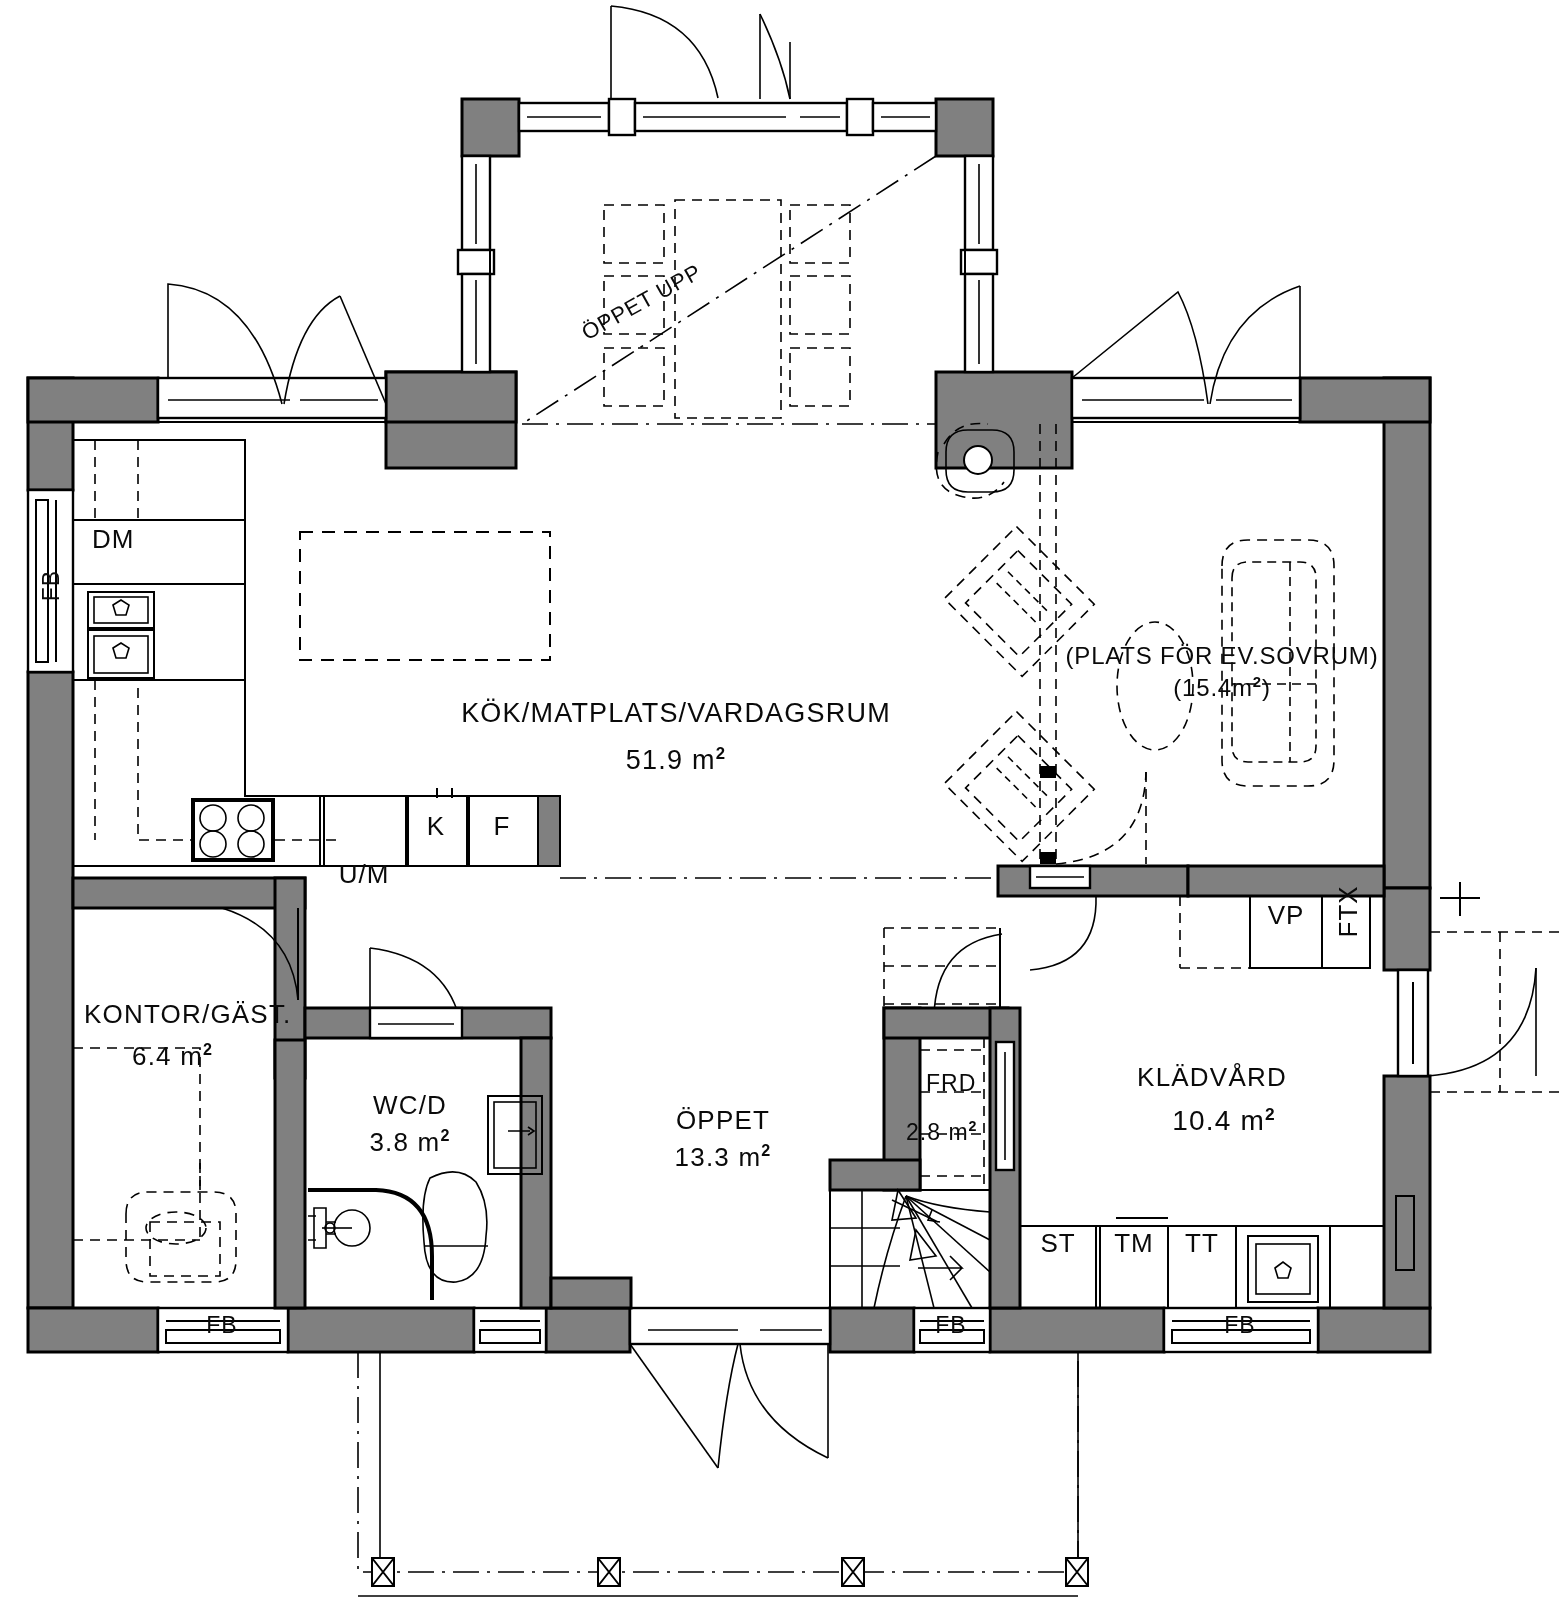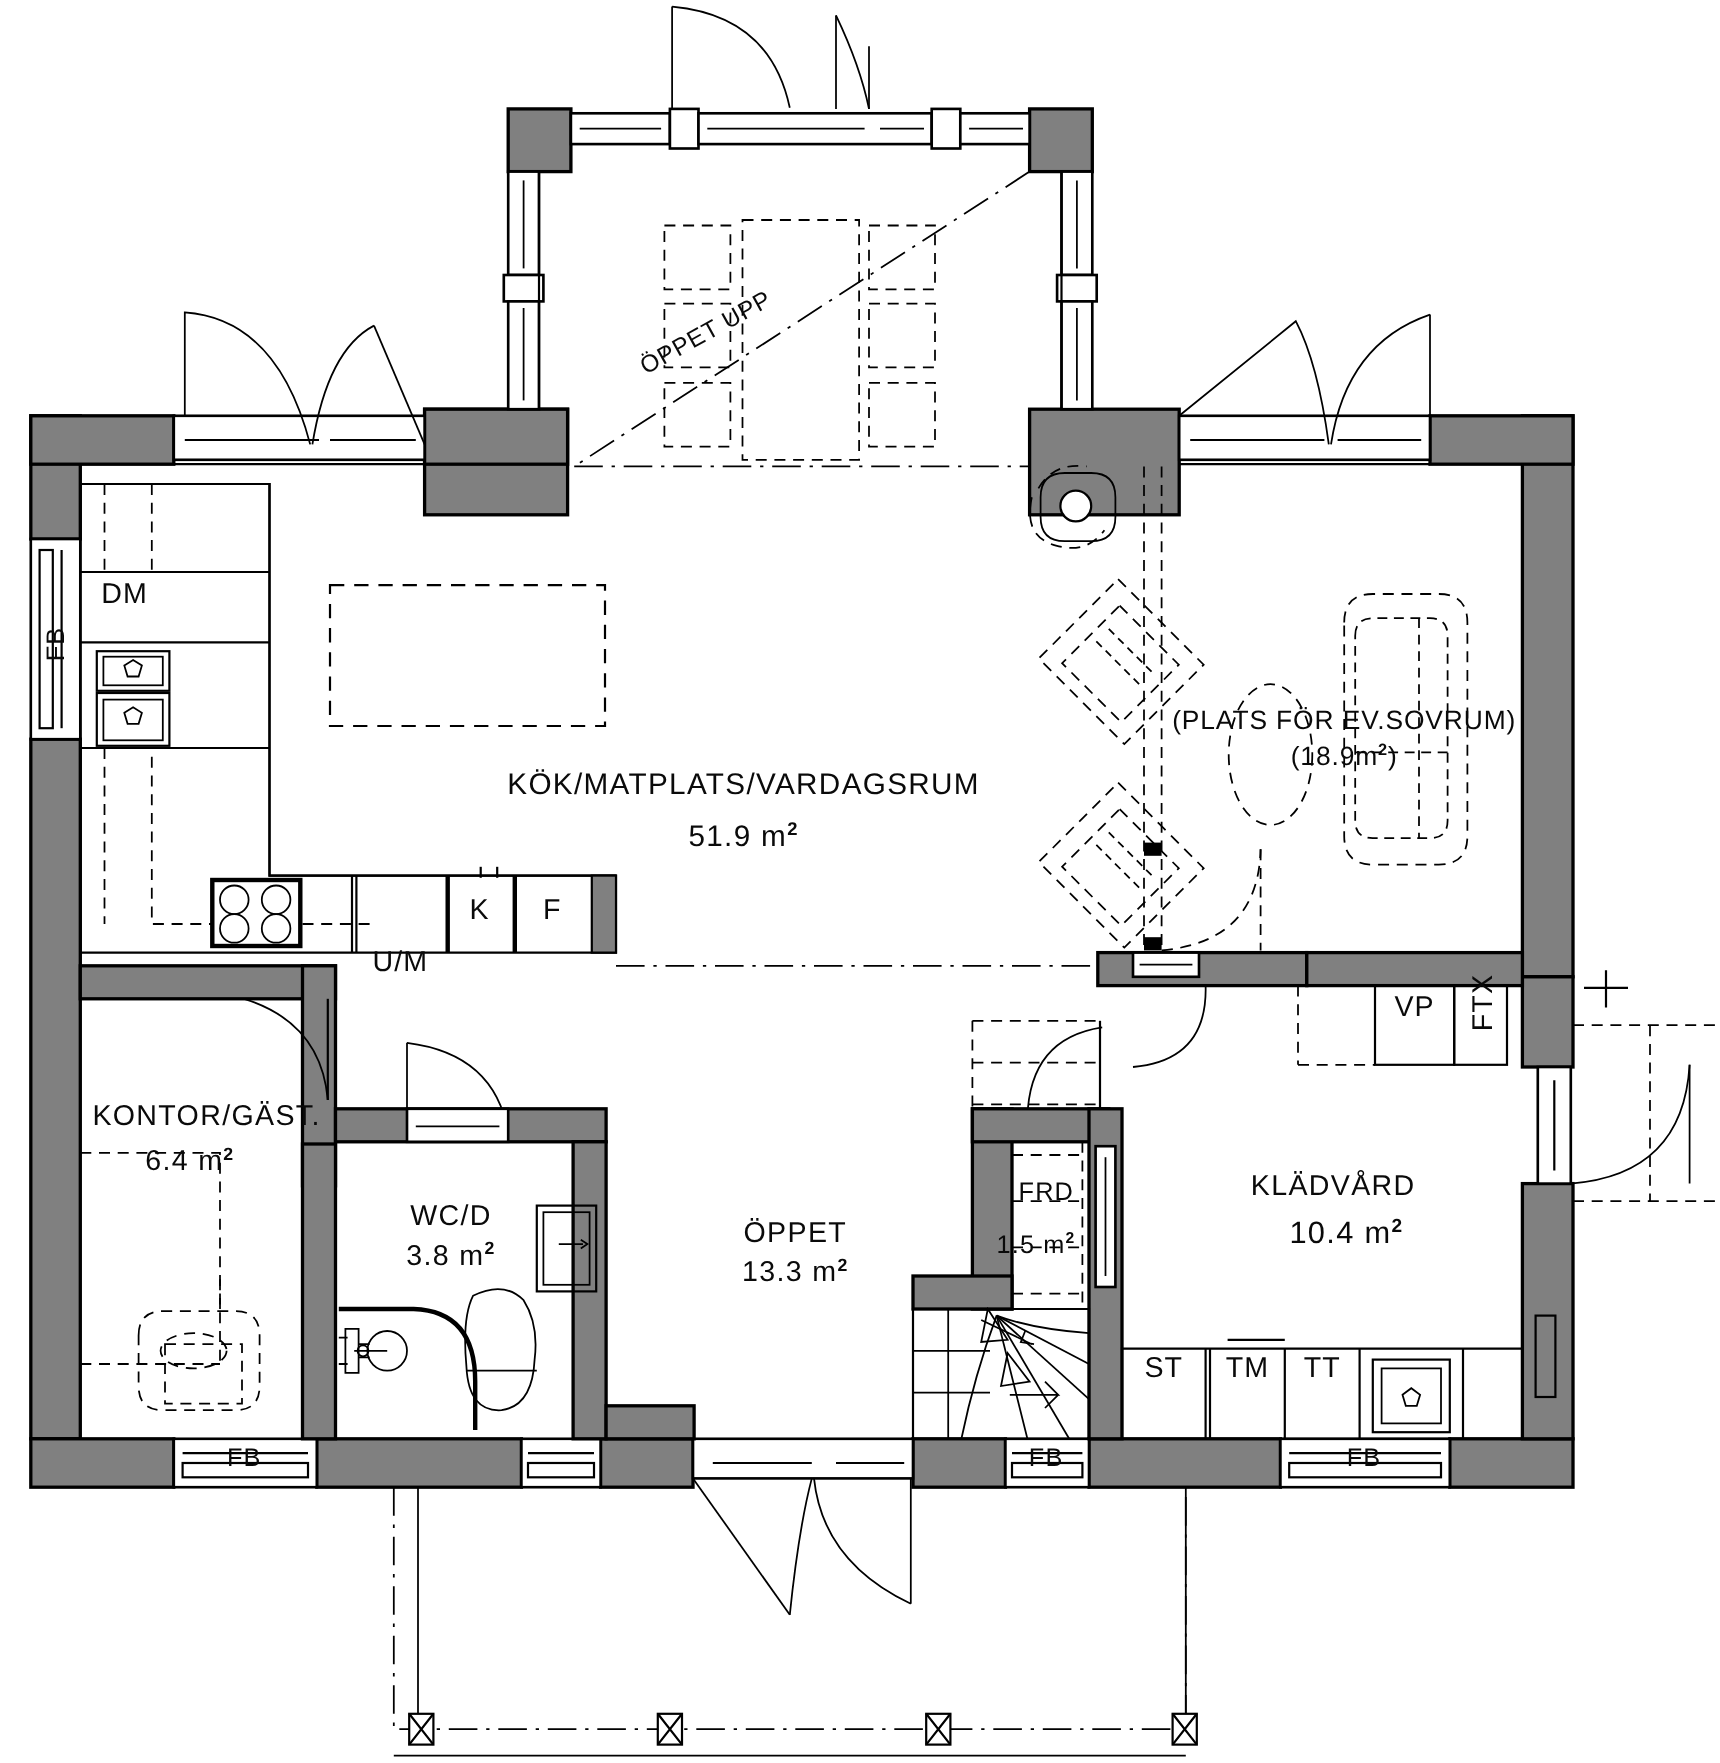--- a/index.html
+++ b/index.html
@@ -400,41 +400,41 @@
 
 <div class="lbl room-name ctr" style="left:676px;top:698px;">KÖK/MATPLATS/VARDAGSRUM</div>
 <div class="lbl room-area ctr" style="left:676px;top:744px;">
   <span>51.9</span>&nbsp;<span>m</span><span class="sup">2</span>
 </div>
 
 <div class="lbl note rot-neg30" style="left:590px;top:320px;">ÖPPET UPP</div>
 
 <div class="lbl note ctr" style="left:1222px;top:642px;font-size:24px;">(PLATS FÖR EV.SOVRUM)</div>
 <div class="lbl note ctr" style="left:1222px;top:674px;font-size:24px;">
-  <span>(18.9m</span><span class="sup">2</span><span>)</span>
+  <span>(15.4m</span><span class="sup">2</span><span>)</span>
 </div>
 
 <div class="lbl room-name" style="left:84px;top:999px;font-size:26px;">KONTOR/GÄST.</div>
 <div class="lbl room-area" style="left:132px;top:1040px;font-size:26px;">
   <span>6.4</span>&nbsp;<span>m</span><span class="sup">2</span>
 </div>
 
 <div class="lbl room-name ctr" style="left:410px;top:1090px;font-size:26px;">WC/D</div>
 <div class="lbl room-area ctr" style="left:410px;top:1126px;font-size:26px;">
   <span>3.8</span>&nbsp;<span>m</span><span class="sup">2</span>
 </div>
 
 <div class="lbl room-name ctr" style="left:723px;top:1105px;font-size:26px;">ÖPPET</div>
 <div class="lbl room-area ctr" style="left:723px;top:1141px;font-size:26px;">
   <span>13.3</span>&nbsp;<span>m</span><span class="sup">2</span>
 </div>
 
 <div class="lbl tag-sm" style="left:926px;top:1070px;">FRD</div>
 <div class="lbl tag-sm" style="left:906px;top:1118px;">
-  <span>1.5</span>&nbsp;<span>m</span><span class="sup">2</span>
+  <span>2.8</span>&nbsp;<span>m</span><span class="sup">2</span>
 </div>
 
 <div class="lbl room-name ctr" style="left:1212px;top:1062px;font-size:26px;">KLÄDVÅRD</div>
 <div class="lbl room-area ctr" style="left:1224px;top:1104px;font-size:28px;">
   <span>10.4</span>&nbsp;<span>m</span><span class="sup">2</span>
 </div>
 
 <div class="lbl tag" style="left:92px;top:524px;">DM</div>
 <div class="lbl tag ctr" style="left:364px;top:859px;">U/M</div>
 <div class="lbl tag ctr" style="left:436px;top:811px;">K</div>

